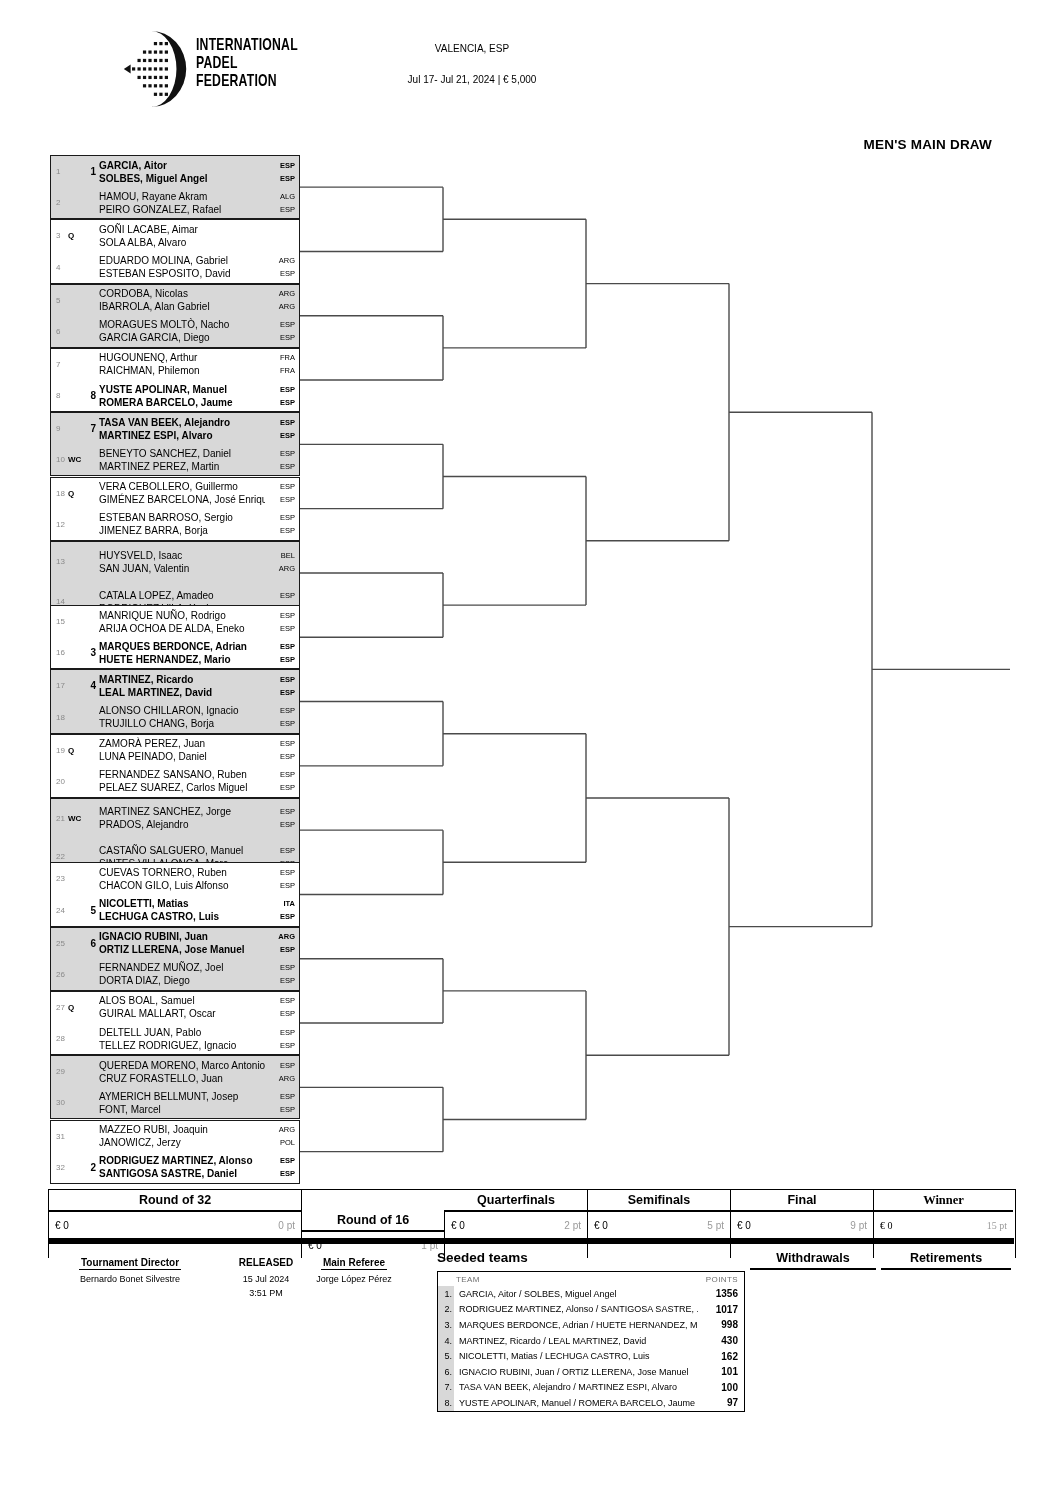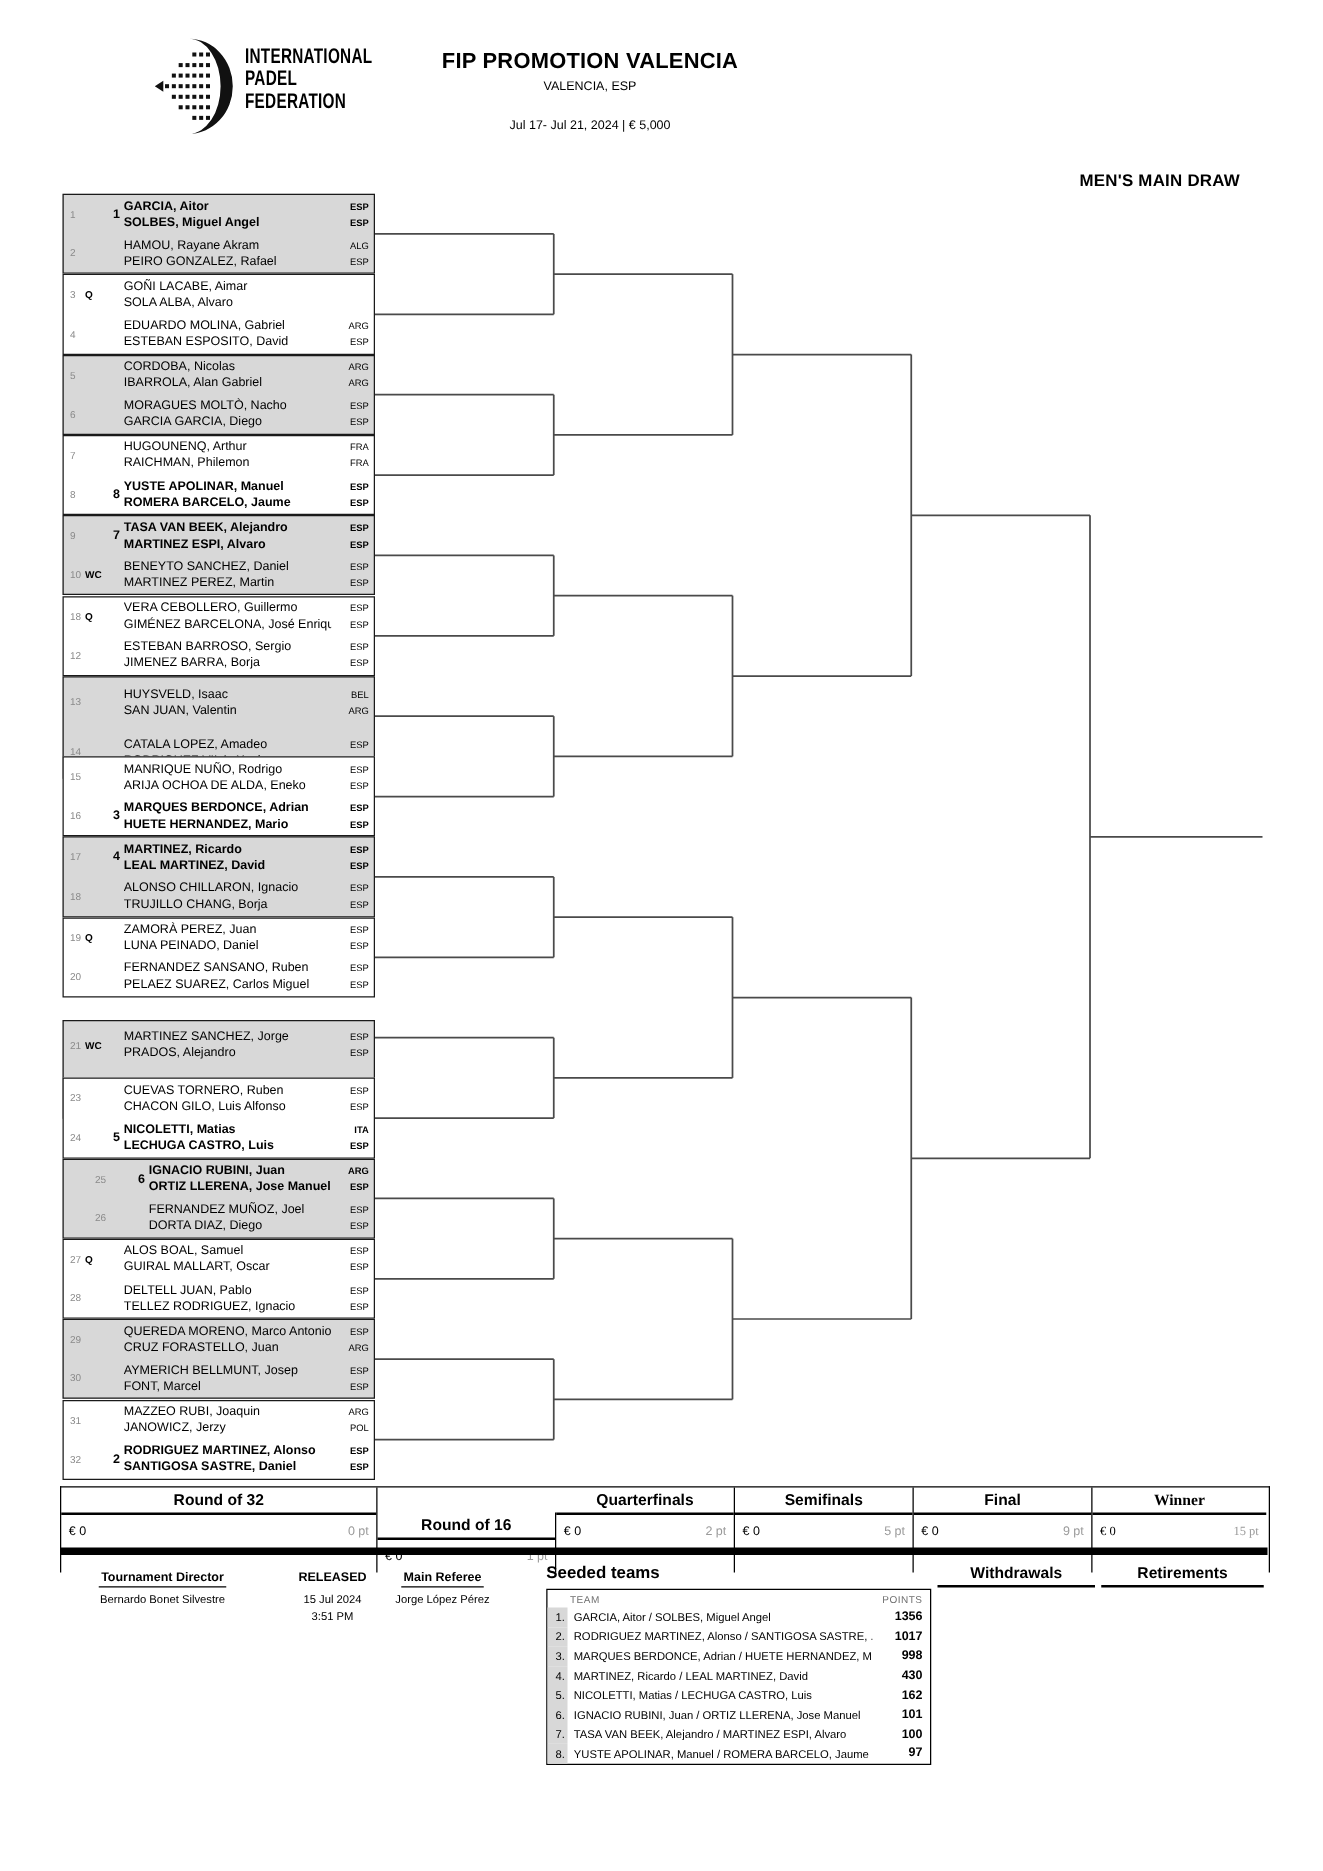--- a/index.html
+++ b/index.html
@@ -102,21 +102,20 @@
     <polygon points="2,40 9,35.5 9,44.5" fill="#111"></polygon>
     <path d="M30 1 A 36 39 0 0 1 30 79 A 26 39 0 0 0 30 1 Z" fill="#111"></path>
   </svg>
   <div class="logo-text">
     <div>INTERNATIONAL</div>
     <div>PADEL</div>
     <div>FEDERATION</div>
   </div>
 
   <div class="title-block">
-    <div class="evt-title">FIP PROMOTION VALENCIA</div>
     <div class="evt-loc">VALENCIA, ESP</div>
     <div class="evt-date">Jul 17- Jul 21, 2024  |  € 5,000</div>
   </div>
 
   <div class="draw-title">MEN'S MAIN DRAW</div>
 
   <div id="entries">
       <div class="pair shaded" style="top: 155px; height: 64.3px;">
         <div class="team bold">
           <div class="t-num">1</div>
@@ -390,21 +389,21 @@
           <div class="t-names">
             <div class="">FERNANDEZ SANSANO, Ruben</div>
             <div class="">PELAEZ SUAREZ, Carlos Miguel</div>
           </div>
           <div class="t-ctry">
             <div class="">ESP</div>
             <div class="">ESP</div>
           </div>
         </div>
       </div>
-      <div class="pair shaded" style="top: 816px; height: 79px;">
+      <div class="pair shaded" style="top: 798px; height: 79px;">
         <div class="team">
           <div class="t-num">21</div>
           <div class="t-tag">WC</div>
           <div class="t-seed"></div>
           <div class="t-names">
             <div class="">MARTINEZ SANCHEZ, Jorge</div>
             <div class="">PRADOS, Alejandro</div>
           </div>
           <div class="t-ctry">
             <div class="">ESP</div>
@@ -446,21 +445,21 @@
           <div class="t-names">
             <div class="">NICOLETTI, Matias</div>
             <div class="">LECHUGA CASTRO, Luis</div>
           </div>
           <div class="t-ctry">
             <div class="">ITA</div>
             <div class="">ESP</div>
           </div>
         </div>
       </div>
-      <div class="pair shaded" style="top: 926.6px; height: 64.3px; padding-left: 20px;">
+      <div class="pair shaded" style="top: 926.6px; height: 64.3px;">
         <div class="team bold">
           <div class="t-num">25</div>
           <div class="t-tag"></div>
           <div class="t-seed">6</div>
           <div class="t-names">
             <div class="">IGNACIO RUBINI, Juan</div>
             <div class="">ORTIZ LLERENA, Jose Manuel</div>
           </div>
           <div class="t-ctry">
             <div class="">ARG</div>

